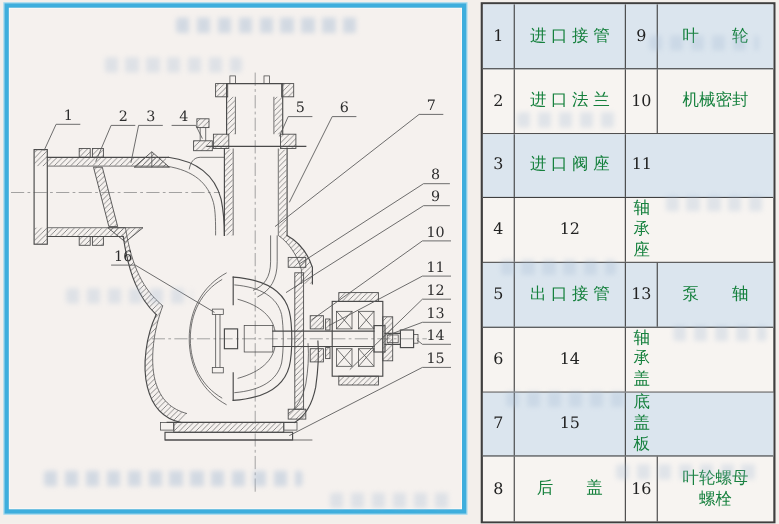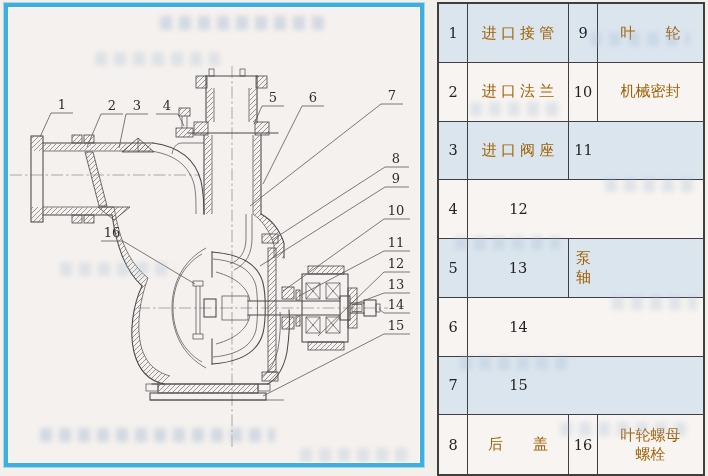--- a/index.html
+++ b/index.html
@@ -28,21 +28,21 @@
     position:absolute;left:437px;top:2px;width:264px;height:470px;
     border:2px solid #3f3f3f;background:#f7f4f1;
     display:grid;grid-template-rows:repeat(8,1fr);
   }
   .prow{display:grid;grid-template-columns:29px 101px 29px 1fr;border-bottom:1.5px solid #3f3f3f;}
   .prow:last-child{border-bottom:none;}
   .prow.alt{background:#dbe5ee;}
   .pcell{
     border-right:1.5px solid #3f3f3f;
     display:flex;align-items:center;justify-content:center;
-    font-size:15px;color:#a16207;text-align:center;
+    font-size:15px;color:#15803d;text-align:center;
     white-space:pre-line;line-height:1.25;
   }
   .pcell:last-child{border-right:none;}
   .pcell.num{font-family:"DejaVu Serif",serif;font-size:14.5px;color:#222;}
   
   .ghost{
     position:absolute;height:14px;border-radius:3px;pointer-events:none;
     filter:blur(2.6px);opacity:.42;
     background:repeating-linear-gradient(90deg,#a3b9d3 0 12px,transparent 12px 19px);
   }
@@ -290,33 +290,37 @@
     <div class="pcell">机械密封</div>
   </div>
   <div class="prow alt">
     <div class="pcell num">3</div>
     <div class="pcell">进 口 阀 座</div>
     <div class="pcell num">11</div>
   </div>
   <div class="prow">
     <div class="pcell num">4</div>
     <div class="pcell num">12</div>
+    <div class="pcell">轴 承 座</div>
   </div>
   <div class="prow alt">
     <div class="pcell num">5</div>
+    <div class="pcell">出 口 接 管</div>
     <div class="pcell num">13</div>
     <div class="pcell">泵　　轴</div>
   </div>
   <div class="prow">
     <div class="pcell num">6</div>
     <div class="pcell num">14</div>
+    <div class="pcell">轴 承 盖</div>
   </div>
   <div class="prow alt">
     <div class="pcell num">7</div>
     <div class="pcell num">15</div>
+    <div class="pcell">底 盖 板</div>
   </div>
   <div class="prow">
     <div class="pcell num">8</div>
     <div class="pcell">后　　盖</div>
     <div class="pcell num">16</div>
     <div class="pcell">叶轮螺母
 螺栓</div>
   </div>
 </div>
 

